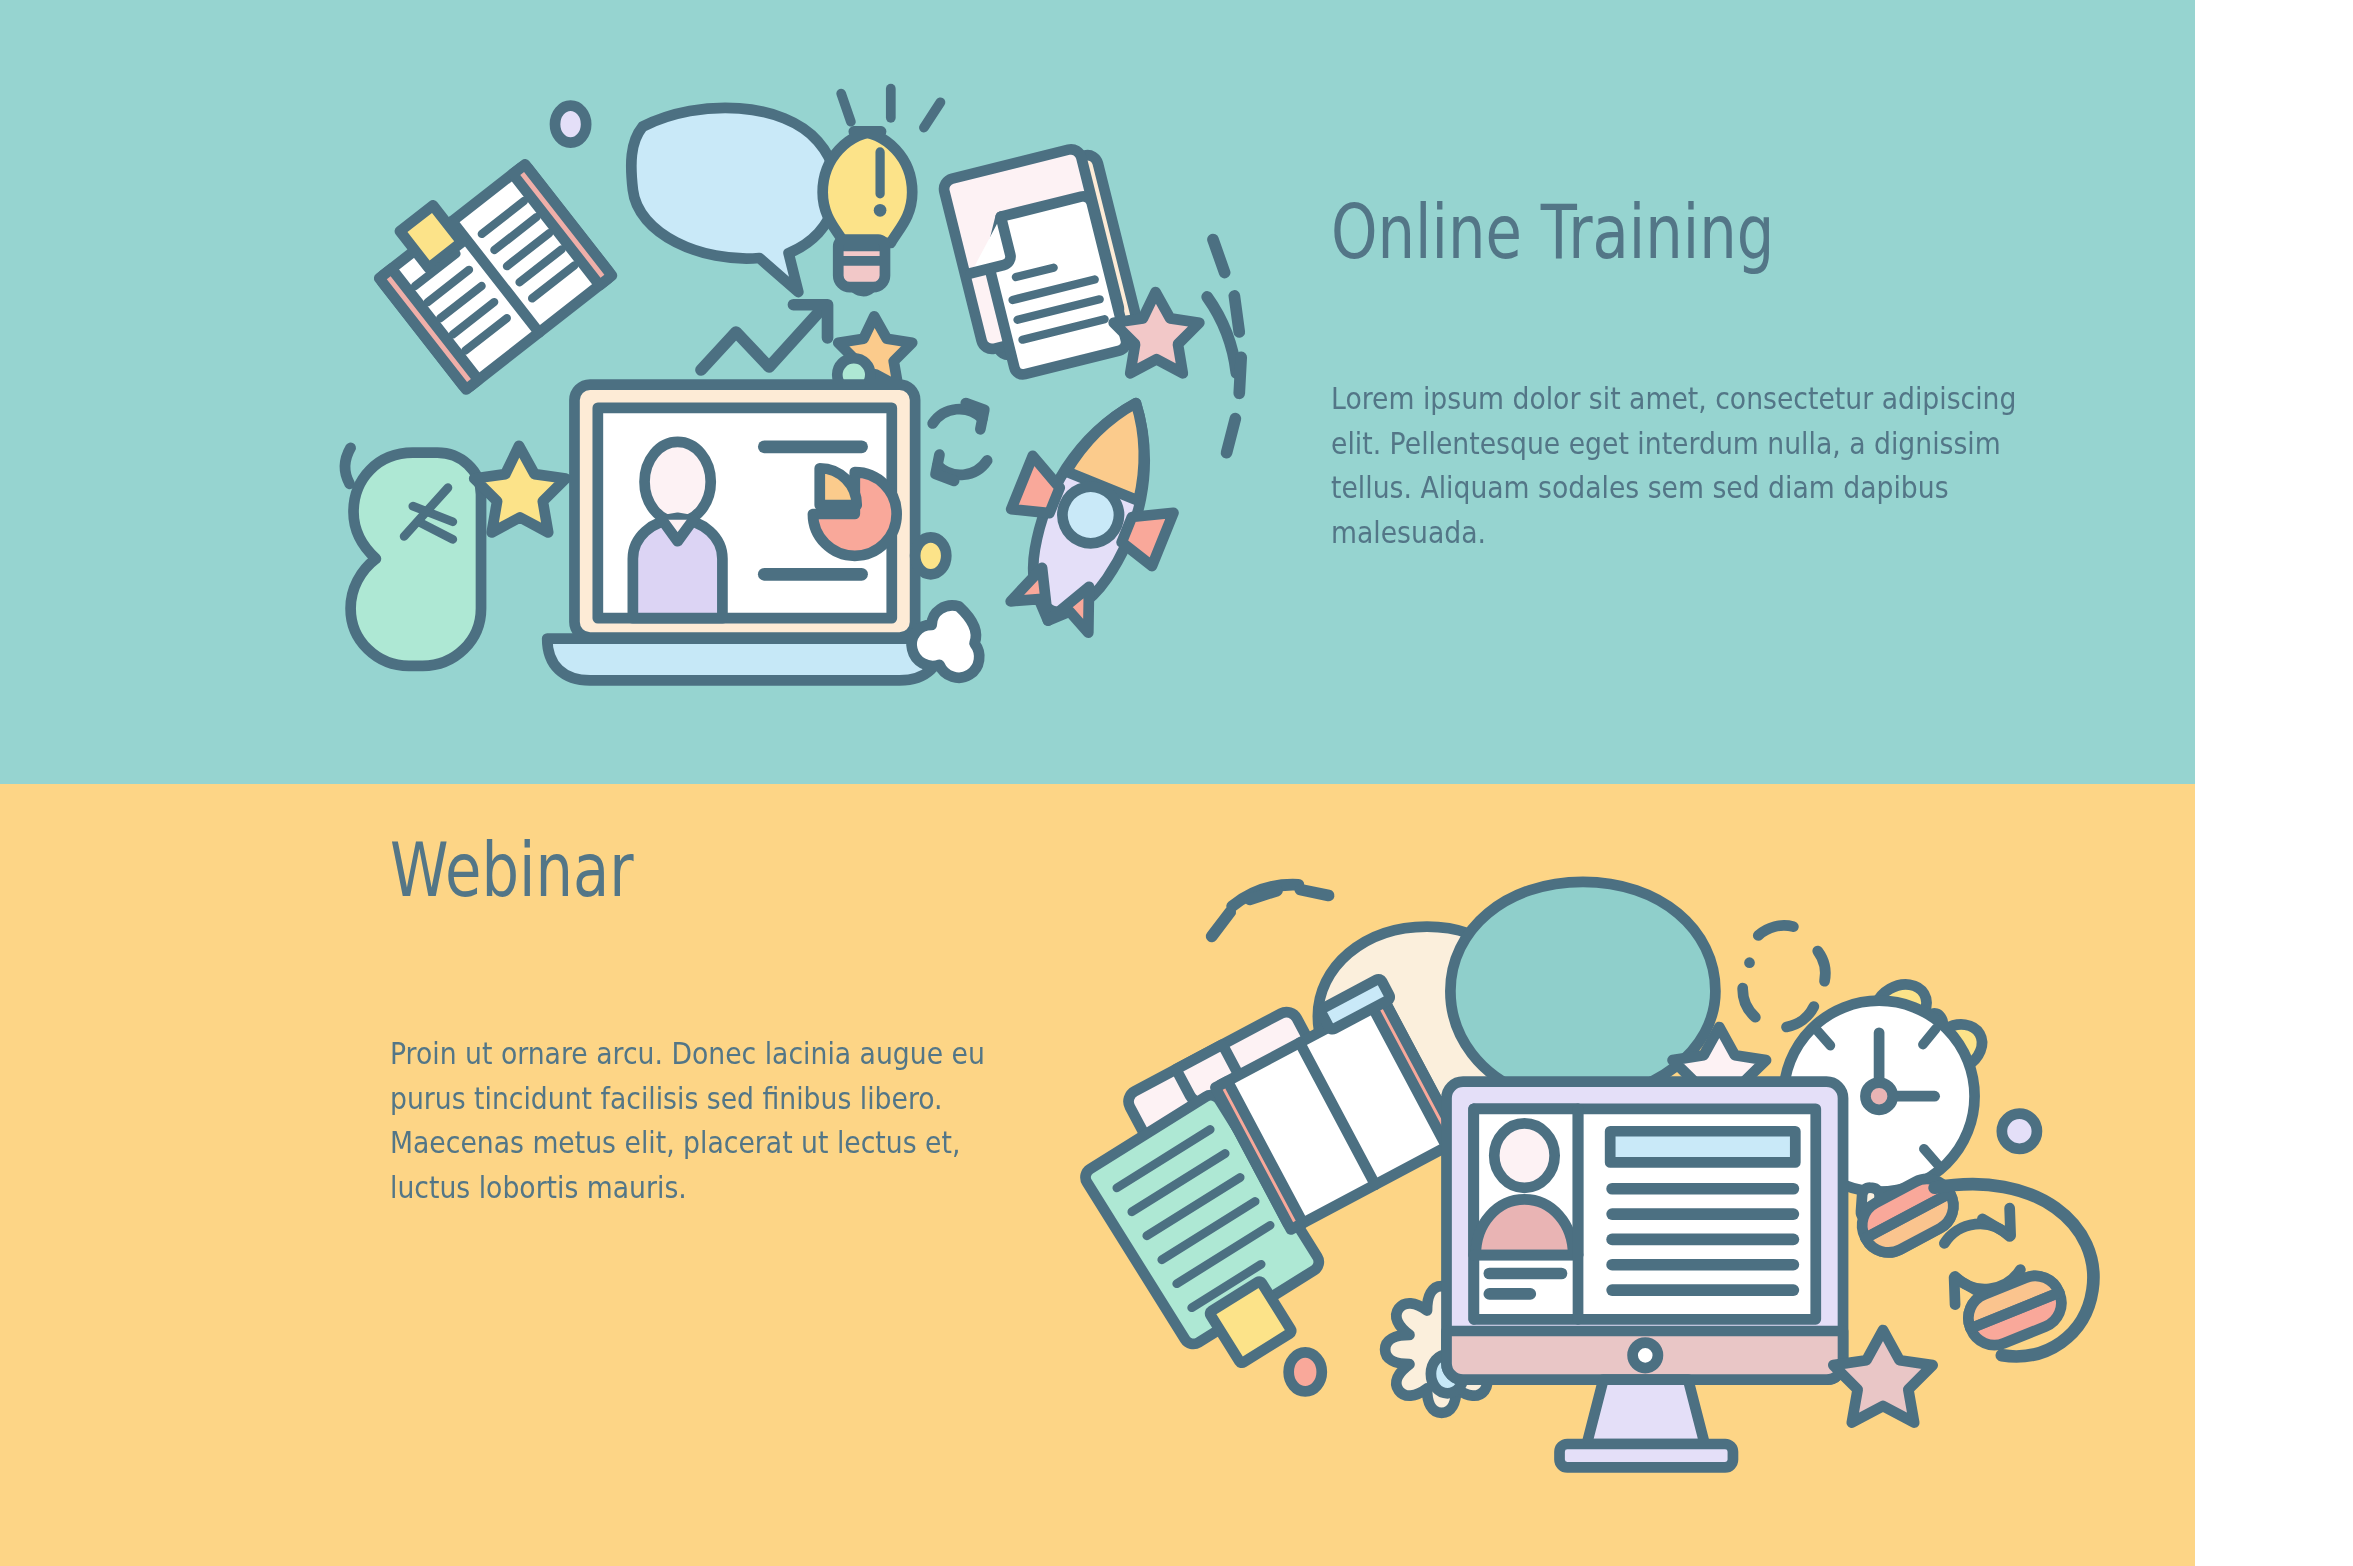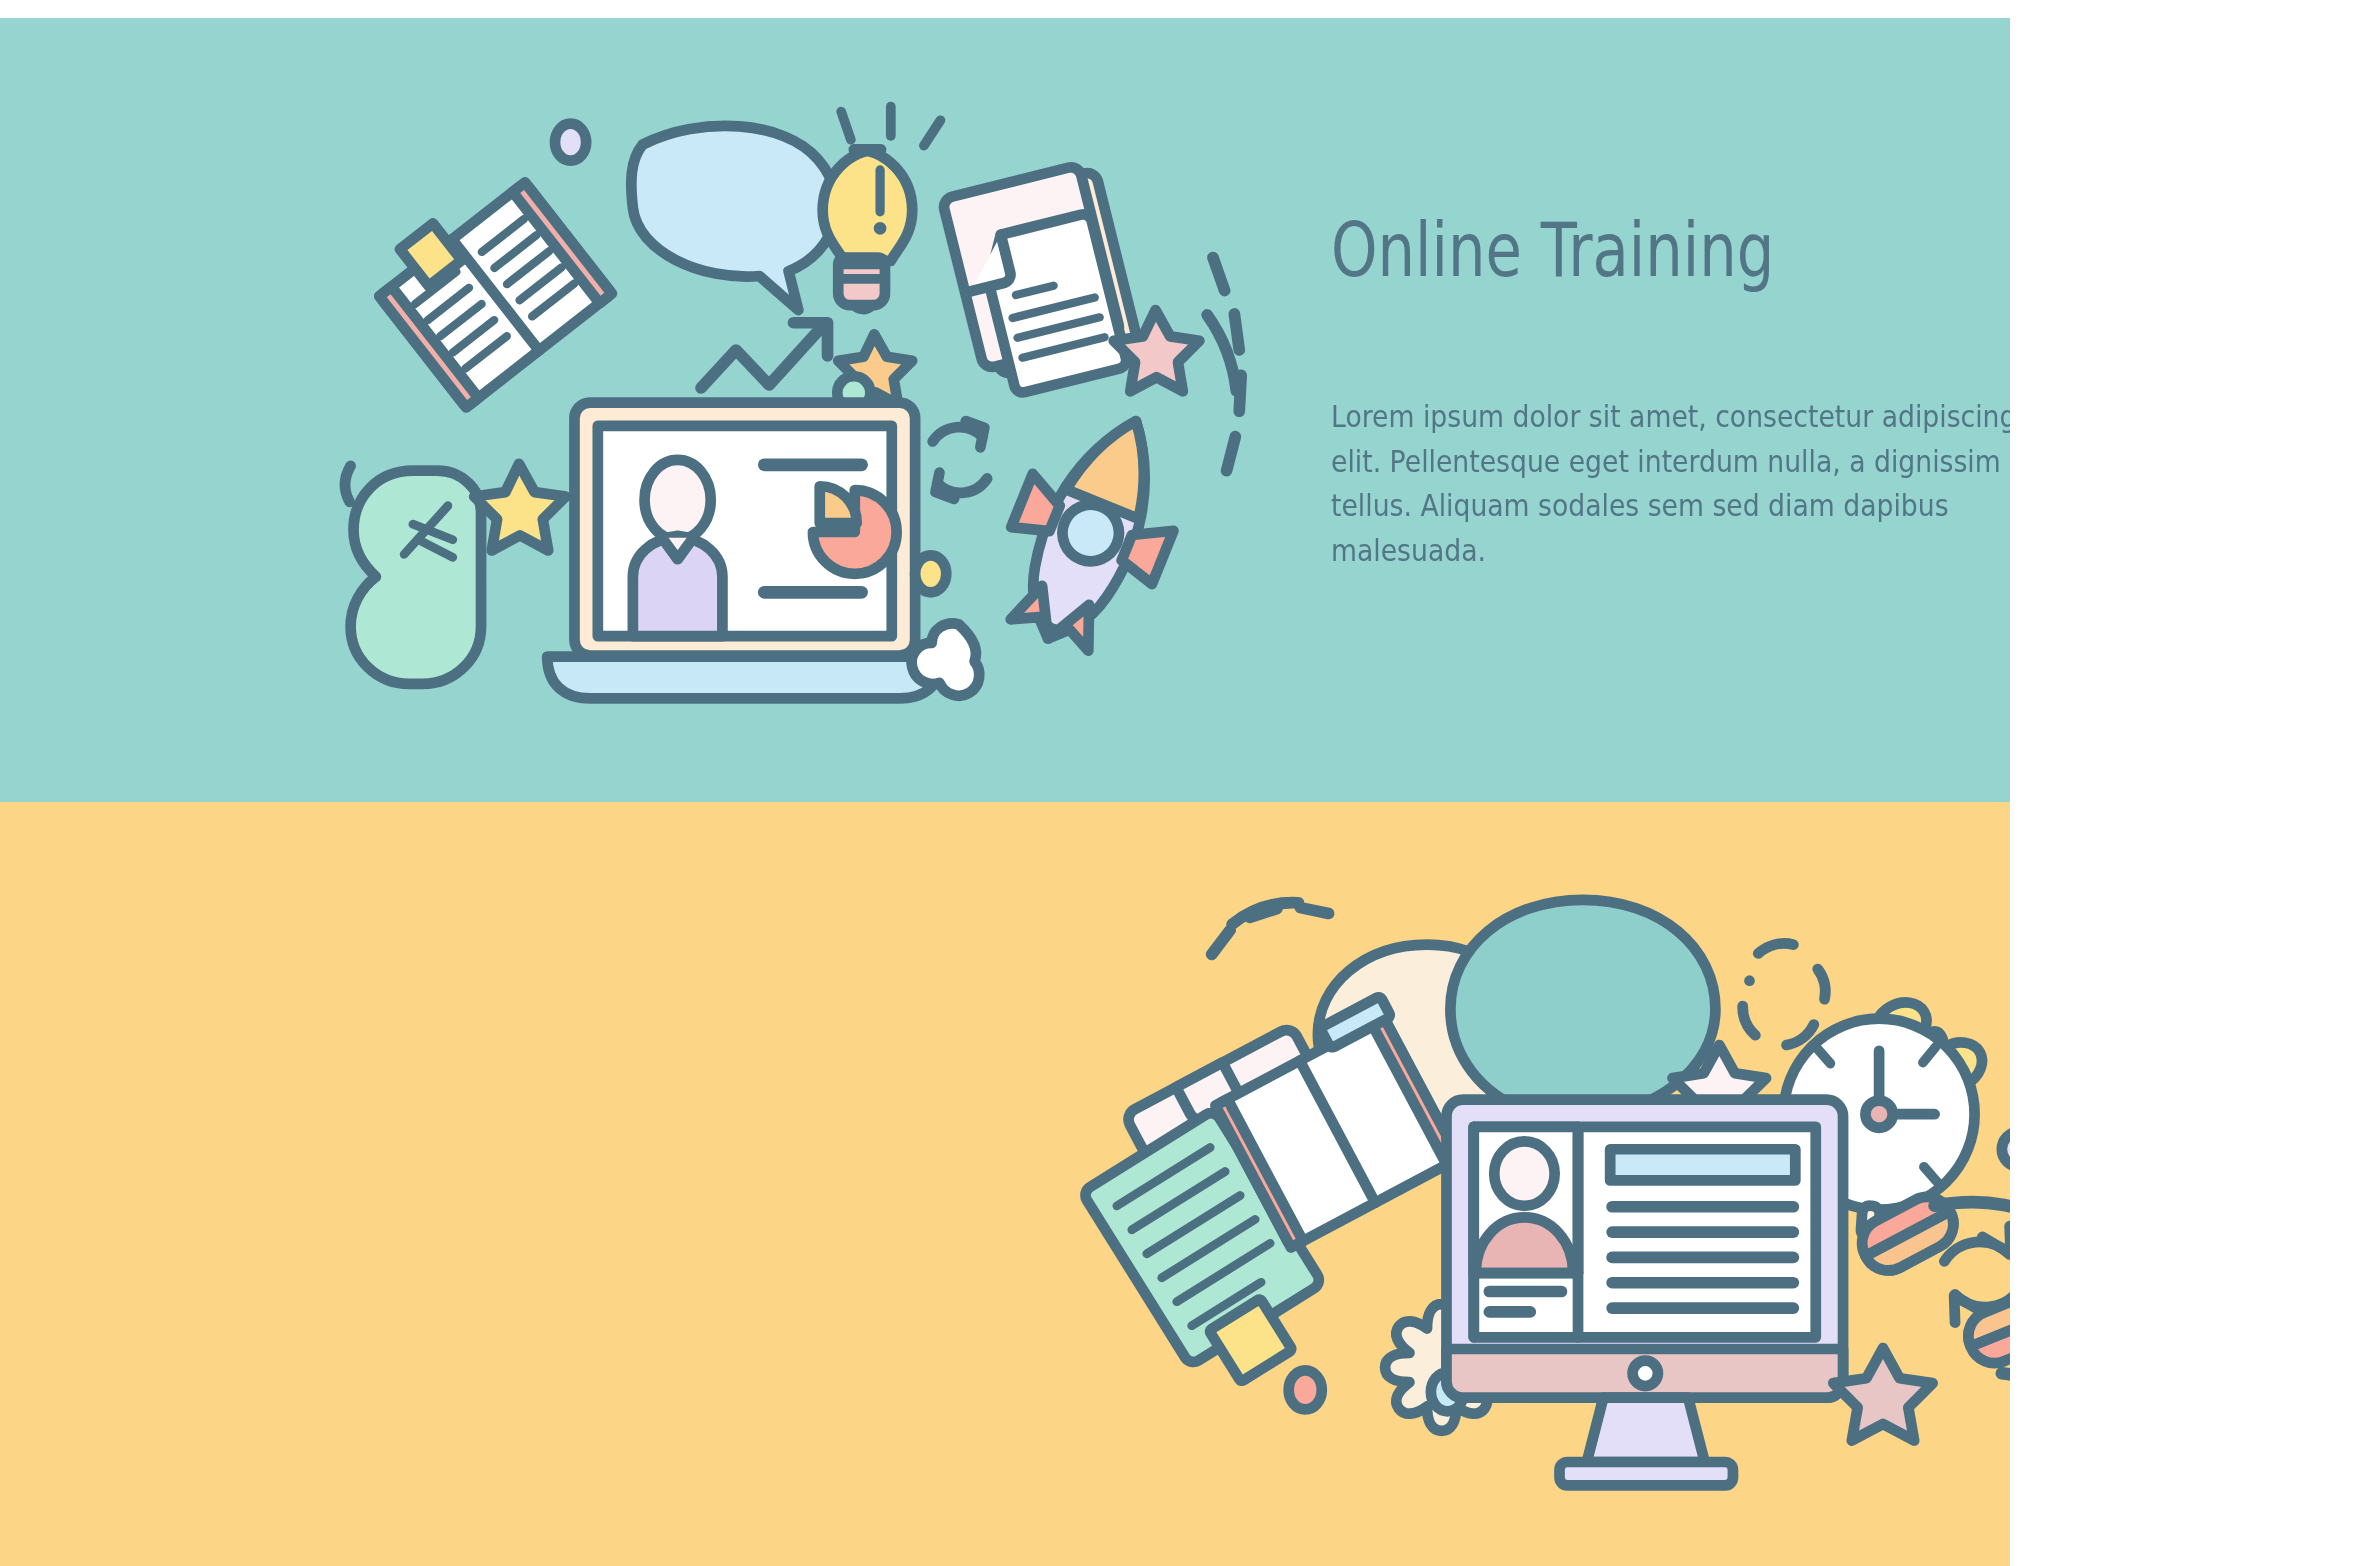--- a/index.html
+++ b/index.html
@@ -6,21 +6,21 @@
   html,body{margin:0;padding:0;}
   body{
     width:2354px;height:1567px;
     font-family:"DejaVu Sans", sans-serif;
     overflow:hidden;
     background:#ffffff;
   }
   .page{position:relative;width:2354px;height:1567px;}
 
   
-  .band{position:absolute;left:0;width:2010px;overflow:hidden;margin-top:18px;}
+  .band{position:absolute;left:0;width:2195px;overflow:hidden;}
   .band-training{top:0;height:784px;background:#96D4D0;}
   .band-webinar{top:784px;height:783px;background:#FDD586;}
 
   
   .textblock{position:absolute;}
   .tb-training{left:1331px;top:195px;width:692px;}
   .tb-webinar{left:390px;top:920px;width:648px;}
 
   .headline{
     font-family:"DejaVu Sans", sans-serif;
@@ -214,20 +214,24 @@
     </div>
 
     <div class="textblock tb-training">
       <h1 class="headline h-training">Online Training</h1>
       <p class="bodytext bt-training">Lorem ipsum dolor sit amet, consectetur adipiscing elit. Pellentesque eget interdum nulla, a dignissim tellus. Aliquam sodales sem sed diam dapibus malesuada.</p>
     </div>
   </section>
 
   <section class="band band-webinar">
 
+    <div class="textblock tb-webinar" style="top:49px;">
+      <h1 class="headline h-webinar">Webinar</h1>
+      <p class="bodytext bt-webinar">Proin ut ornare arcu. Donec lacinia augue eu purus tincidunt facilisis sed finibus libero. Maecenas metus elit, placerat ut lectus et, luctus lobortis mauris.</p>
+    </div>
 
     <div class="illus" style="left:1086px;top:88px;width:1062px;height:614px;">
       <svg width="1062" height="614" viewBox="0 0 2180 1260" xmlns="http://www.w3.org/2000/svg">
         <g fill="none" stroke="#4C7082" stroke-width="22" stroke-linecap="round" stroke-linejoin="round">
 
           <g stroke-width="24">
             <path d="M300 70 q60 -48 136 -44"></path>
             <path d="M252 126 q6 -30 30 -48" opacity="0"></path>
             <line x1="258" y1="132" x2="296" y2="82"></line>
             <line x1="336" y1="56" x2="392" y2="38"></line>

